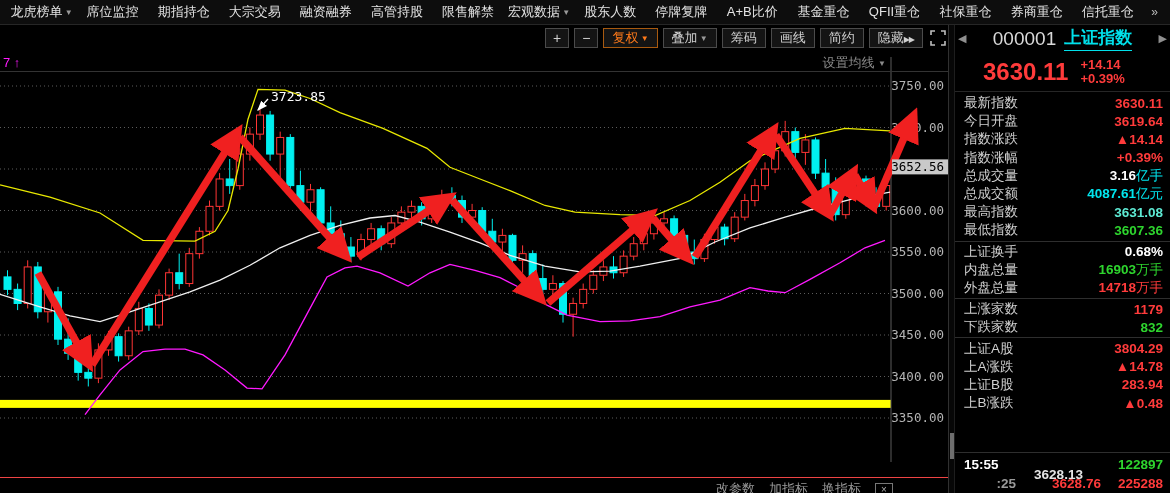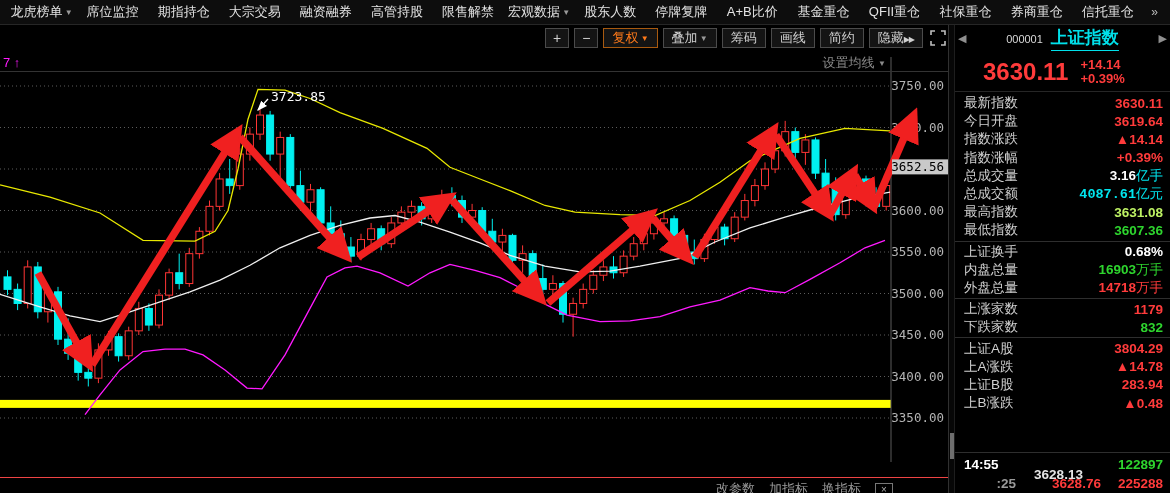--- a/index.html
+++ b/index.html
@@ -47,21 +47,21 @@
     position:relative; display:flex; }
   .scroll-gutter { width:6px; background:#070707; border-right:1px solid #1e1e1e;
     position:relative; }
   .scroll-thumb { position:absolute; left:1px; width:4px; height:26px; top:408px;
     background:#6e6e6e; }
   .panel-body { flex:1; display:flex; flex-direction:column; }
   .panel-header { height:27px; display:flex; align-items:center; justify-content:center;
     gap:8px; position:relative; }
   .nav-arrow { color:#8f8f8f; font-size:11px; cursor:pointer; position:absolute; top:7px;}
   .nav-prev { left:3px; } .nav-next { right:3px; }
-  .stock-code { color:#d9d9d9; font-size:11px; }
+  .stock-code { color:#d9d9d9; font-size:19px; }
   .stock-name { color:#00e0ea; font-size:17px; font-weight:bold;
     border-bottom:1px solid #00e0ea; padding-bottom:1px; }
   .price-block { height:40px; display:flex; align-items:center; padding:0 10px 0 28px;
     gap:12px; border-bottom:1px solid #262626; }
   .big-price { color:#ff3b3b; font-size:24px; font-weight:bold; }
   .chg-col { display:flex; flex-direction:column; line-height:14px; }
   .chg { color:#ff3b3b; font-size:13px; font-weight:bold; }
   .rows { flex:1; padding-top:2px; }
   .prow { height:18.2px; display:flex; align-items:center; justify-content:space-between;
     padding:0 7px 0 9px; }
@@ -395,25 +395,25 @@
           <div class="prow">
             <span class="lbl">指数涨幅</span>
             <span class="val" style="color: rgb(255, 59, 59);">+0.39%</span>
           </div>
           <div class="prow">
             <span class="lbl">总成交量</span>
             <span class="val" style="color: rgb(255, 255, 255);">3.16<span style="color: rgb(0, 229, 238); font-weight: normal;">亿手</span></span>
           </div>
           <div class="prow">
             <span class="lbl">总成交额</span>
-            <span class="val" style="color: rgb(0, 229, 238); font-family: Liberation Mono, monospace;">4087.61<span style="color: rgb(0, 229, 238); font-weight: normal;">亿元</span></span>
+            <span class="val" style="color: rgb(0, 229, 238);">4087.61<span style="color: rgb(0, 229, 238); font-weight: normal;">亿元</span></span>
           </div>
           <div class="prow">
             <span class="lbl">最高指数</span>
-            <span class="val" style="color: #bef264;">3631.08</span>
+            <span class="val" style="color: #5eead4;">3631.08</span>
           </div>
           <div class="prow">
             <span class="lbl">最低指数</span>
             <span class="val" style="color: rgb(46, 213, 46);">3607.36</span>
           </div>
           <div class="psep"></div>
           <div class="prow">
             <span class="lbl">上证换手</span>
             <span class="val" style="color: rgb(255, 255, 255);">0.68%</span>
           </div>
@@ -447,21 +447,21 @@
             <span class="lbl">上证B股</span>
             <span class="val" style="color: rgb(255, 59, 59);">283.94</span>
           </div>
           <div class="prow">
             <span class="lbl">上B涨跌</span>
             <span class="val" style="color: rgb(255, 59, 59);">▲0.48</span>
           </div>
         </div>
       <div class="ticks" id="tickRows">
           <div class="tick-row">
-            <span class="tick-time" style="color: rgb(255, 255, 255); text-align: left;">14:55</span>
+            <span class="tick-time" style="color: rgb(255, 255, 255); text-align: left;">15:55</span>
             <span class="tick-price" style="color: #e5e5e5; margin-top: 20px;">3628.13</span>
             <span class="tick-vol" style="color: rgb(46, 213, 46);">122897</span>
           </div>
           <div class="tick-row">
             <span class="tick-time" style="color: rgb(154, 154, 154); text-align: right;">:25</span>
             <span class="tick-price" style="color: rgb(255, 59, 59); padding-left: 36px;">3628.76</span>
             <span class="tick-vol" style="color: rgb(255, 59, 59);">225288</span>
           </div>
         </div>
     </div>

